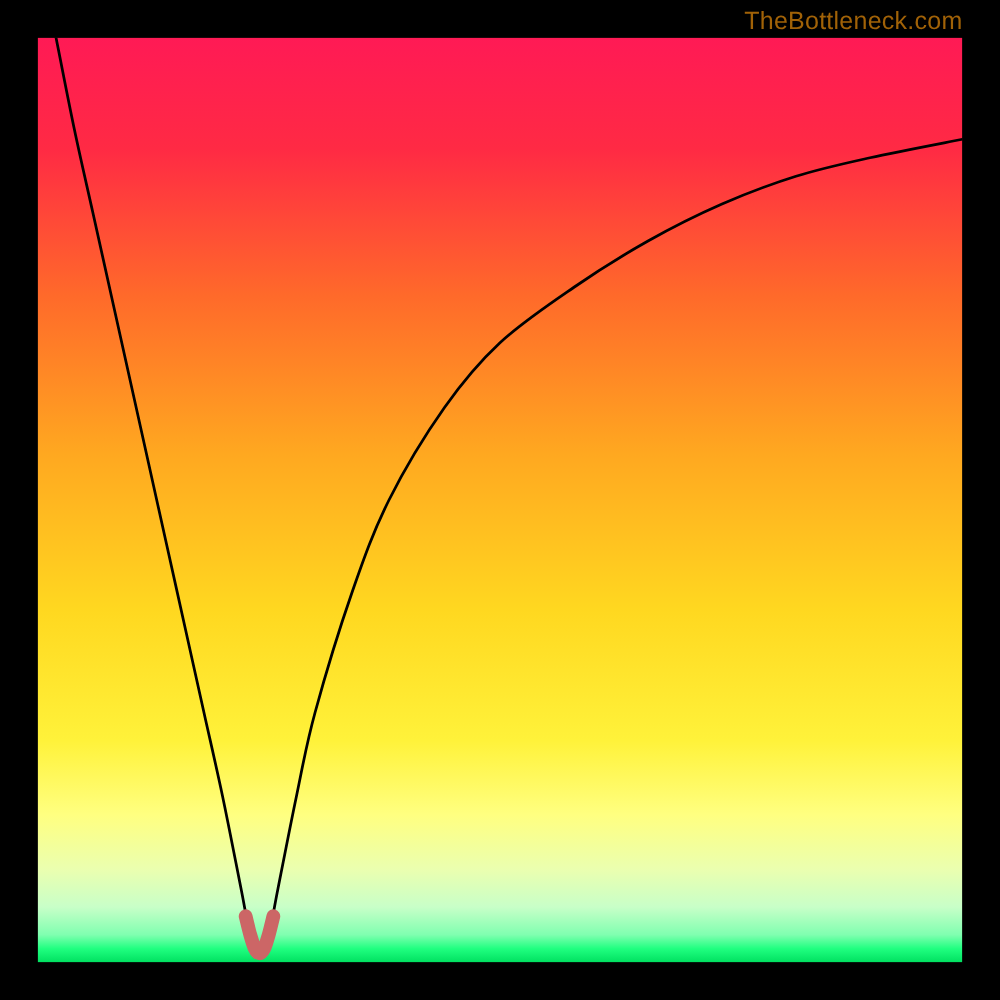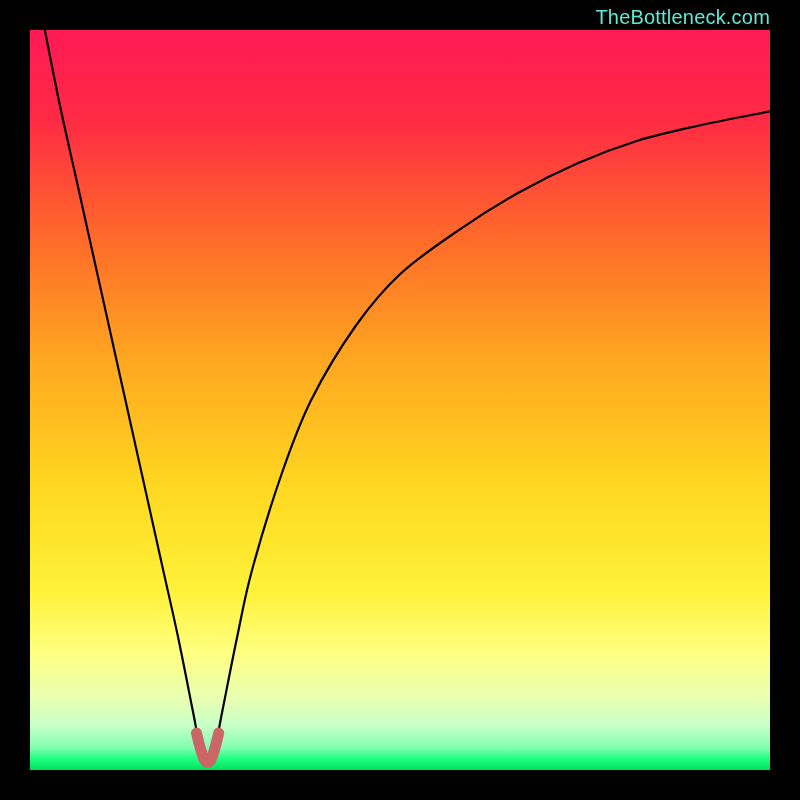--- a/index.html
+++ b/index.html
@@ -31,21 +31,21 @@
     position: absolute;
     top: 0;
     left: 0;
     width: 740px;
     height: 740px;
   }
   .watermark {
     position: absolute;
     top: 6px;
     right: 30px;
-    color: #5eead4;
+    color: #a16207;
     font-size: 20px;
     font-weight: 400;
     letter-spacing: 0.2px;
     text-align: right;
   }
   svg.curves {
     position: absolute;
     top: 0;
     left: 0;
     width: 740px;

